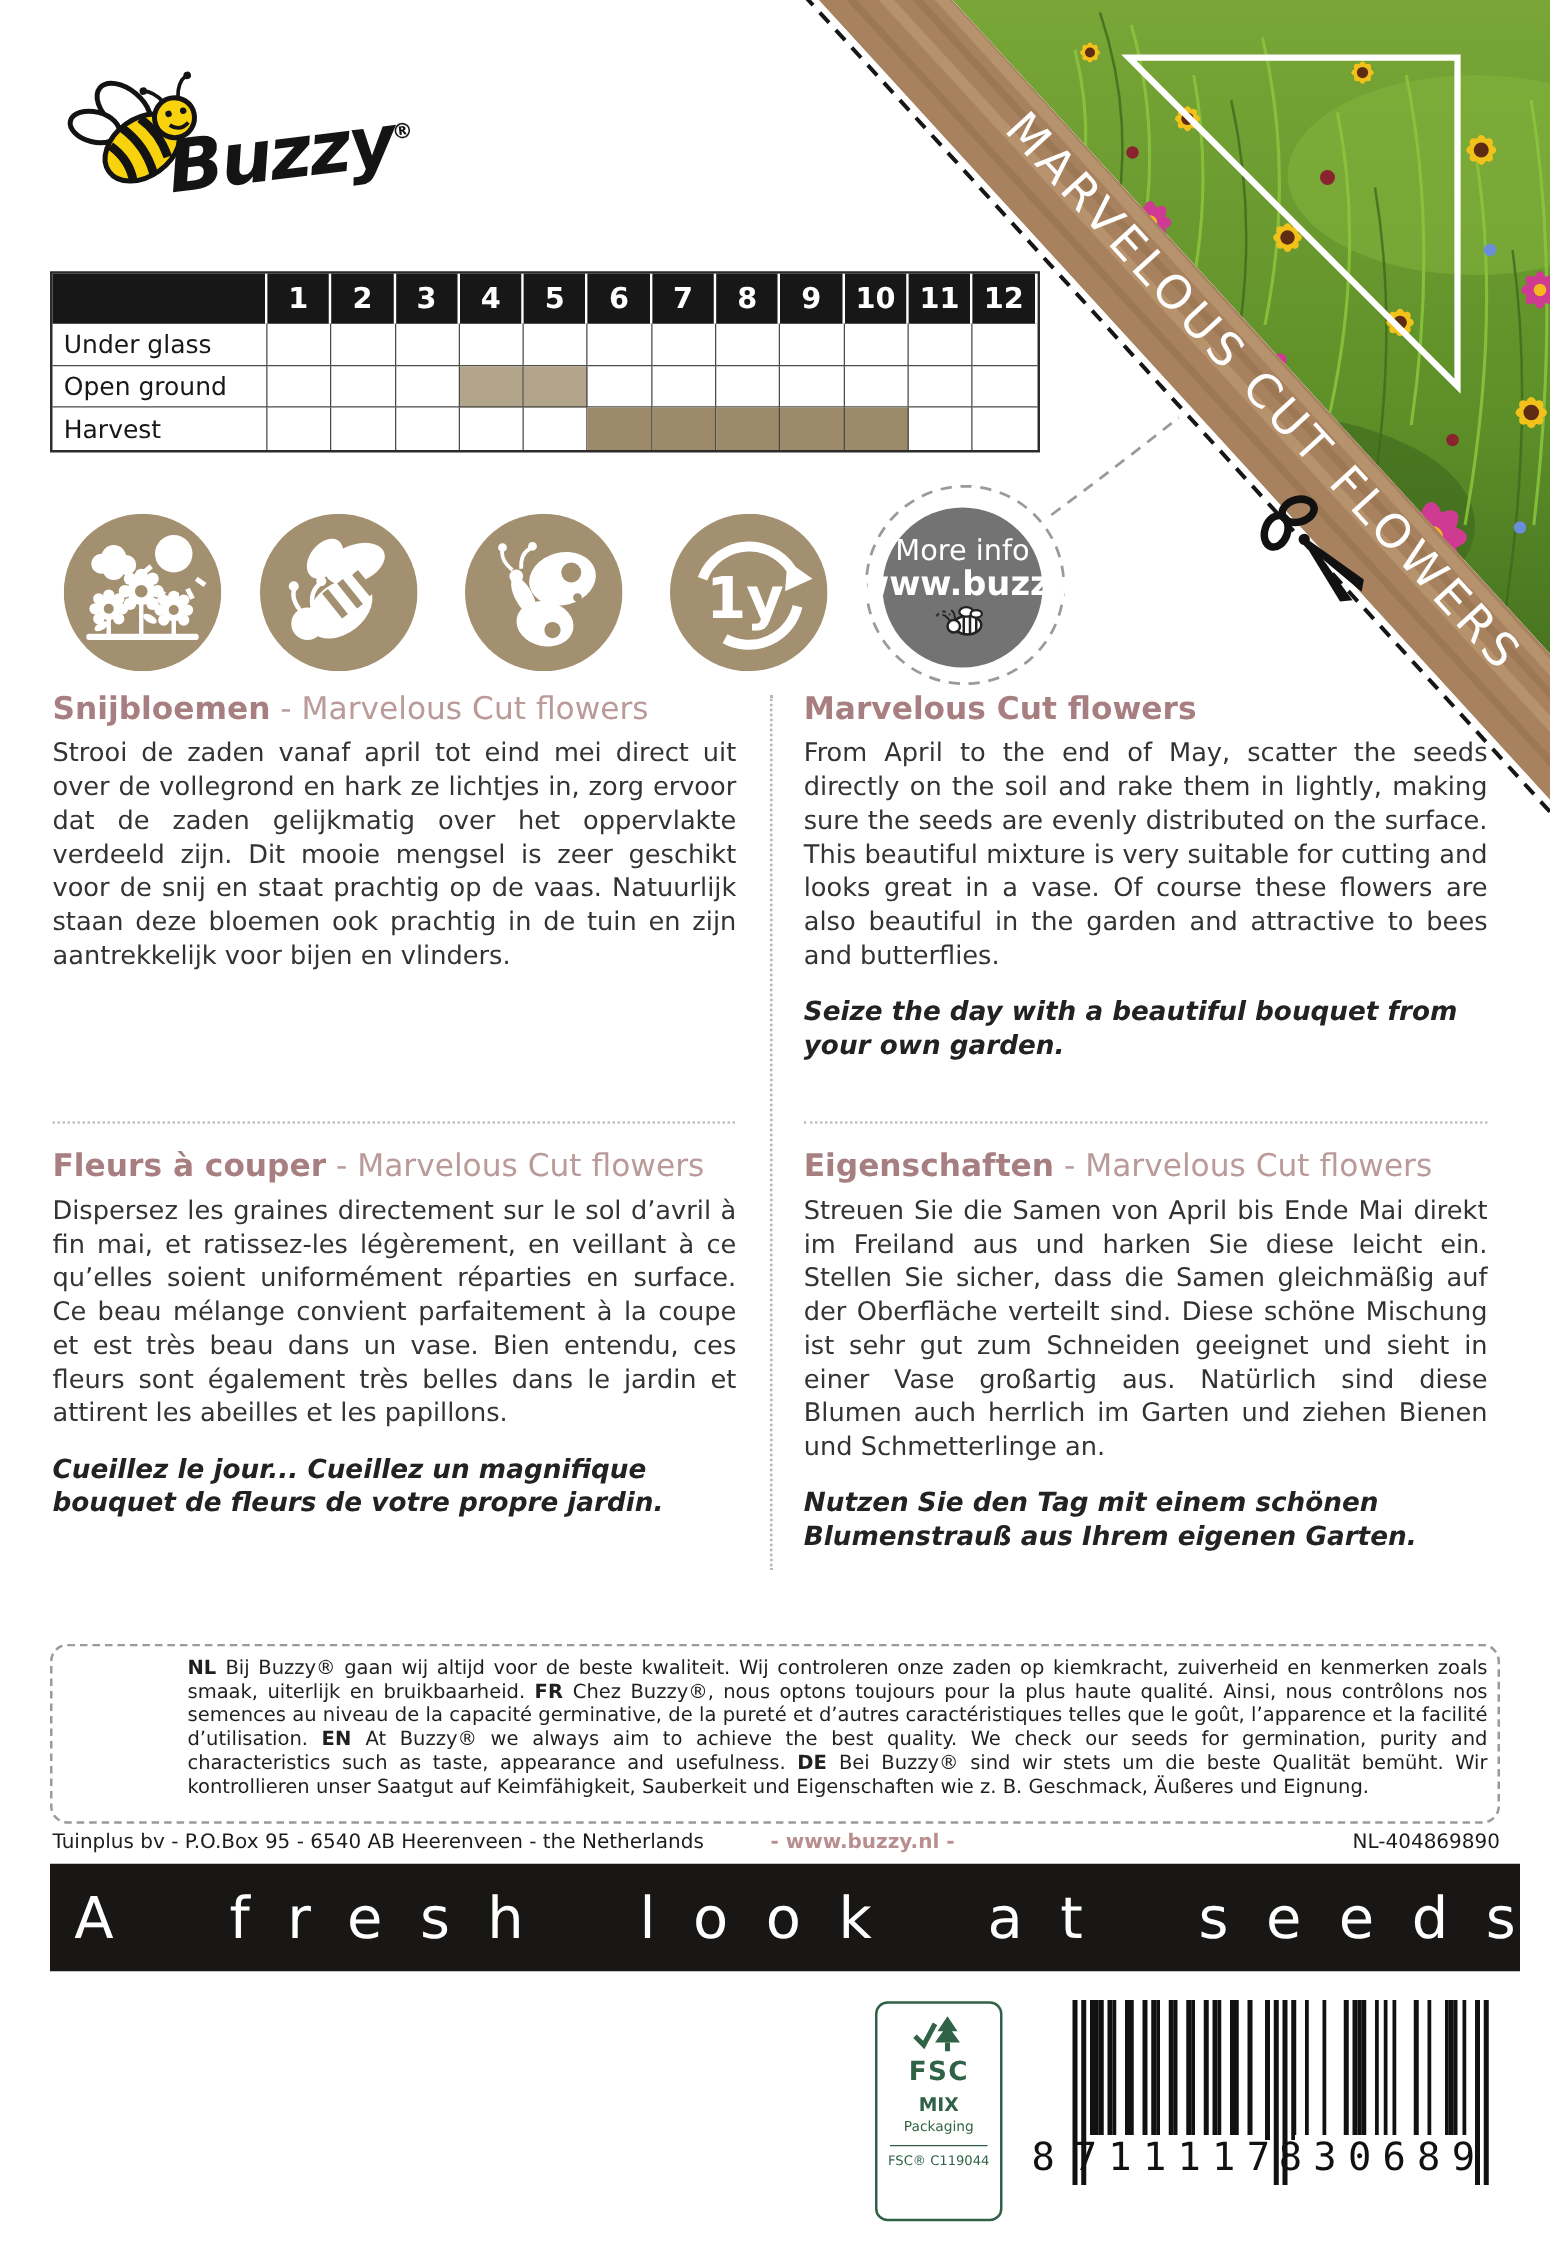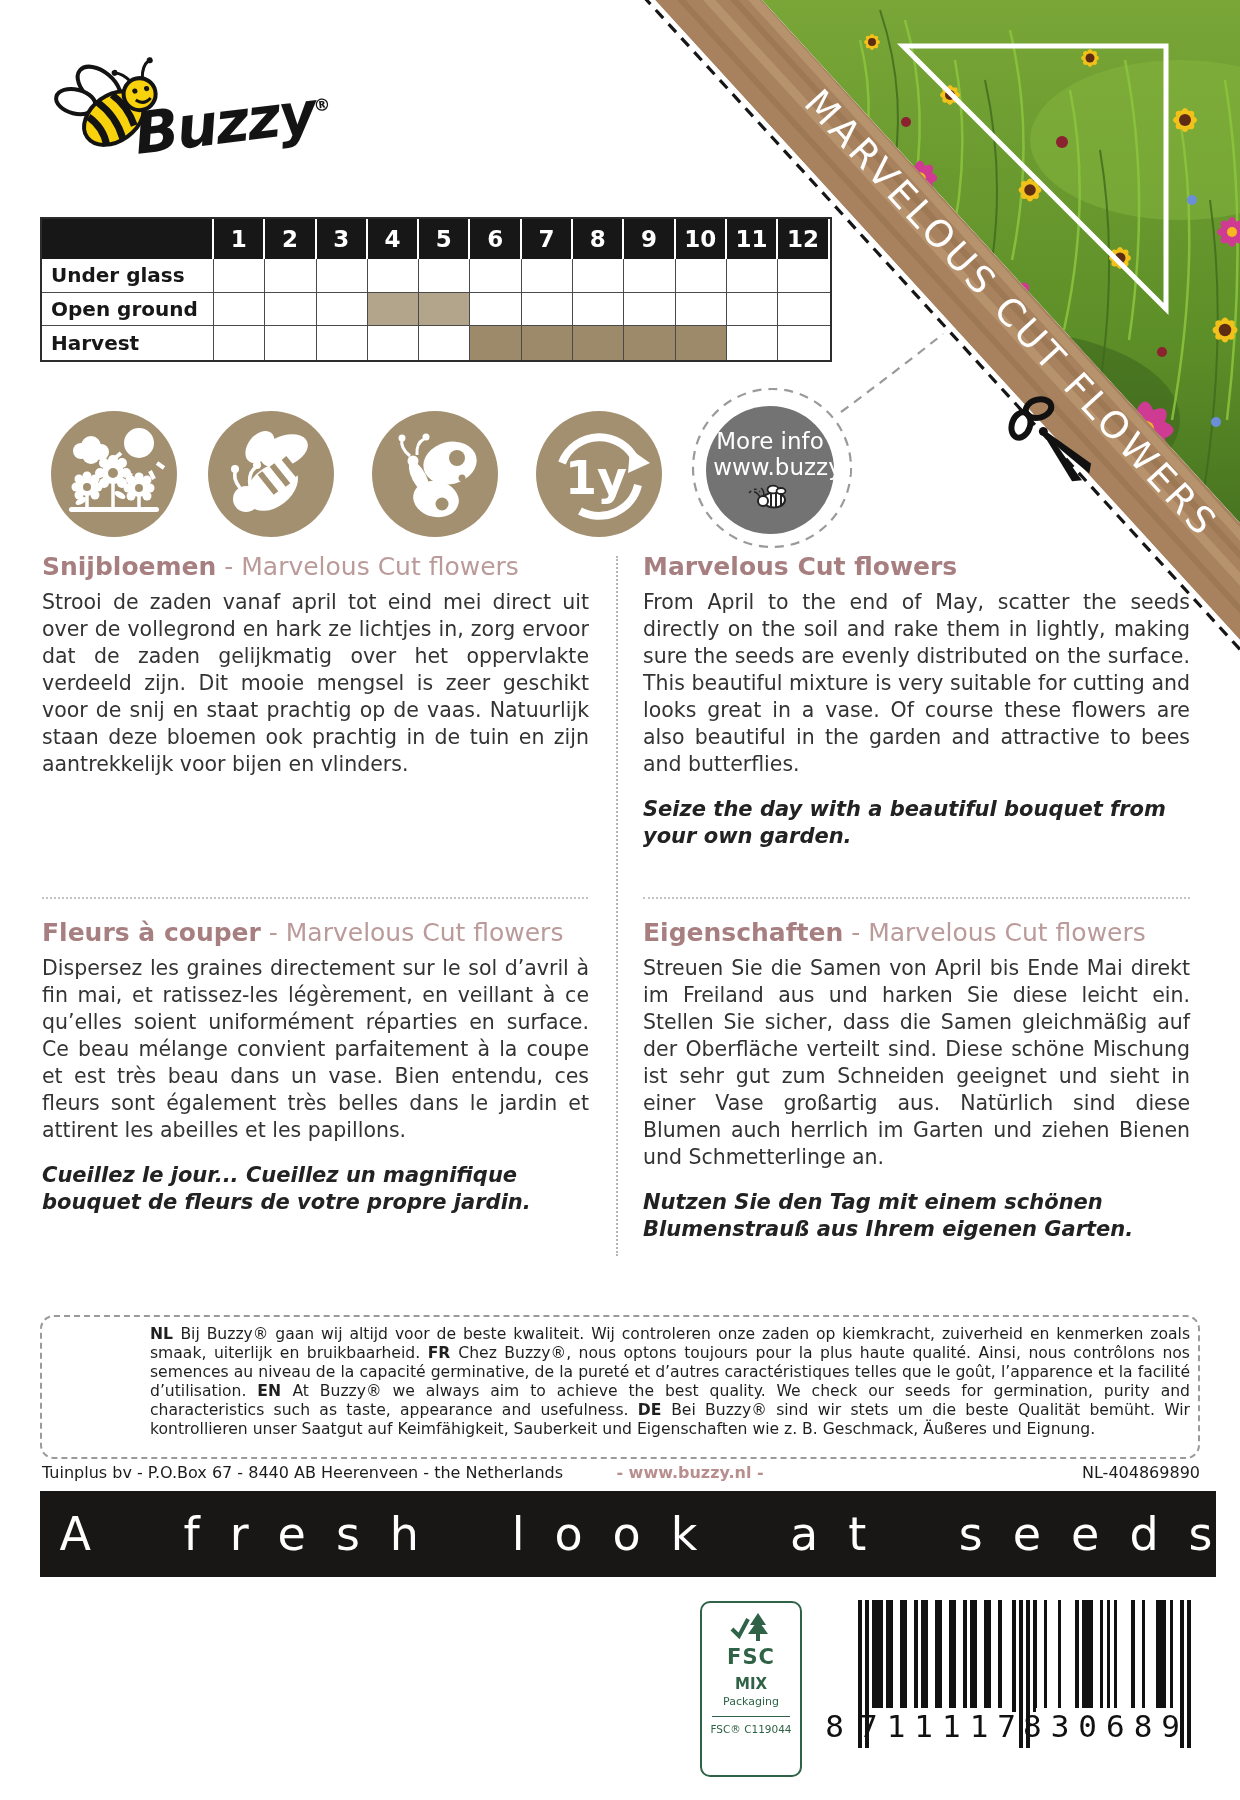--- a/index.html
+++ b/index.html
@@ -12,31 +12,31 @@
   .buzzy-word{position:absolute;left:92px;top:40px;font-size:58px;font-weight:bold;font-style:italic;
      letter-spacing:-2px;color:#141414;transform:rotate(-7deg);}
   .buzzy-word sup{font-size:17px;font-style:normal;letter-spacing:0;}
 
   
   .calendar{left:40px;top:217px;border:2px solid #2c2c2c;background:#fff;}
   .cal-row{display:flex;}
   .cal-cell{box-sizing:border-box;width:51.3px;height:33.5px;border-right:1px solid #4a4a4a;border-bottom:1px solid #4a4a4a;}
   .cal-row:last-child .cal-cell{border-bottom:none;}
   .cal-cell:last-child{border-right:none;}
-  .cal-label{width:172px;font-size:20px;font-weight:700;color:#171717;display:flex;align-items:center;padding-left:9px;}
+  .cal-label{width:172px;font-size:20px;font-weight:400;color:#171717;display:flex;align-items:center;padding-left:9px;}
   .cal-head .cal-cell{height:40px;background:#171717;border-right:2.5px solid #fff;border-bottom:none;
      display:flex;align-items:center;justify-content:center;color:#fff;font-size:23px;font-weight:bold;}
   .cal-head .cal-label{background:#171717;}
 
   
   .circle-icon{width:126px;height:126px;top:411px;}
   .more-info{left:706px;top:406px;width:128px;height:128px;border-radius:50%;background:#737373;
      display:flex;flex-direction:column;align-items:center;justify-content:center;color:#fff;text-align:center;}
   .more-info .l1{font-size:23px;line-height:26px;}
-  .more-info .l2{font-size:23px;font-weight:normal;line-height:27px;margin-left:40px;}
+  .more-info .l2{font-size:27px;font-weight:bold;line-height:27px;margin-left:40px;}
 
   
   .block{width:547px;}
   .block h2{margin:0 0 7px 0;font-size:25px;line-height:30px;font-weight:bold;color:#a87f81;}
   .block h2 .sub{font-weight:normal;color:#bb9a9a;}
   .block .body{font-size:20.5px;line-height:27px;text-align:justify;color:#333;}
   .block .slogan{margin-top:18px;font-size:21px;line-height:27px;font-weight:bold;font-style:italic;color:#222;}
   .b-nl{left:42px;top:552px;}
   .b-en{left:643px;top:552px;}
   .b-fr{left:42px;top:918px;}
@@ -430,21 +430,21 @@
   </section>
 
   <div class="abs sep-v"></div>
   <div class="abs sep-h" style="left:42px;width:546px;"></div>
   <div class="abs sep-h" style="left:643px;width:547px;"></div>
 
   <div class="abs gmo-box"></div>
   <div class="abs quality"><b>NL </b><span>Bij Buzzy® gaan wij altijd voor de beste kwaliteit. Wij controleren onze zaden op kiemkracht, zuiverheid en kenmerken zoals smaak, uiterlijk en bruikbaarheid. </span><b>FR </b><span>Chez Buzzy®, nous optons toujours pour la plus haute qualité. Ainsi, nous contrôlons nos semences au niveau de la capacité germinative, de la pureté et d’autres caractéristiques telles que le goût, l’apparence et la facilité d’utilisation. </span><b>EN </b><span>At Buzzy® we always aim to achieve the best quality. We check our seeds for germination, purity and characteristics such as taste, appearance and usefulness. </span><b>DE </b><span>Bei Buzzy® sind wir stets um die beste Qualität bemüht. Wir kontrollieren unser Saatgut auf Keimfähigkeit, Sauberkeit und Eigenschaften wie z. B. Geschmack, Äußeres und Eignung.</span></div>
 
   <div class="abs footer">
-    <span class="f-left">Tuinplus bv - P.O.Box 67 - 8440 AB Heerenveen - the Netherlands</span>
+    <span class="f-left">Tuinplus bv - P.O.Box 95 - 6540 AB Heerenveen - the Netherlands</span>
     <span class="f-center">- www.buzzy.nl -</span>
     <span class="f-right">NL-404869890</span>
   </div>
 
   <div class="abs banner">
     <span>A fresh look at seeds</span>
   </div>
 
   <div class="abs fsc">
     <svg width="46" height="34" viewBox="0 0 46 34">

